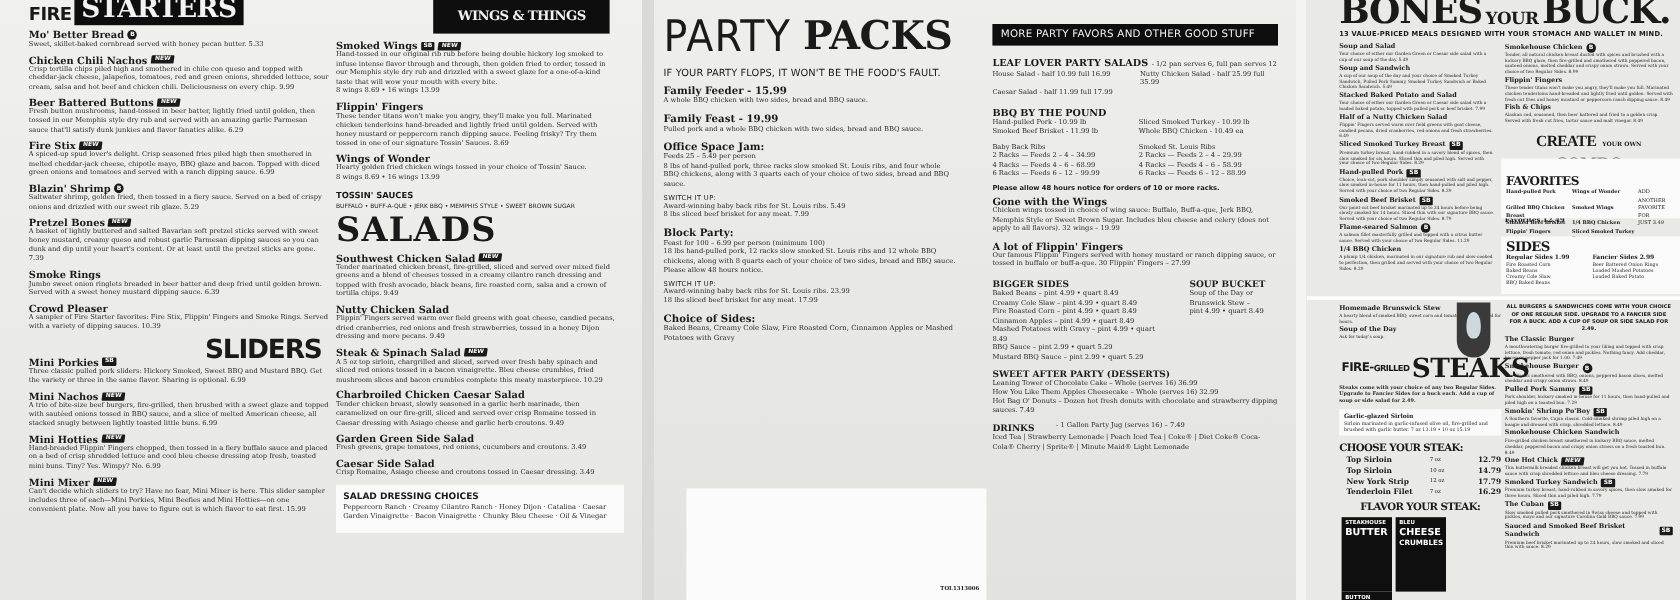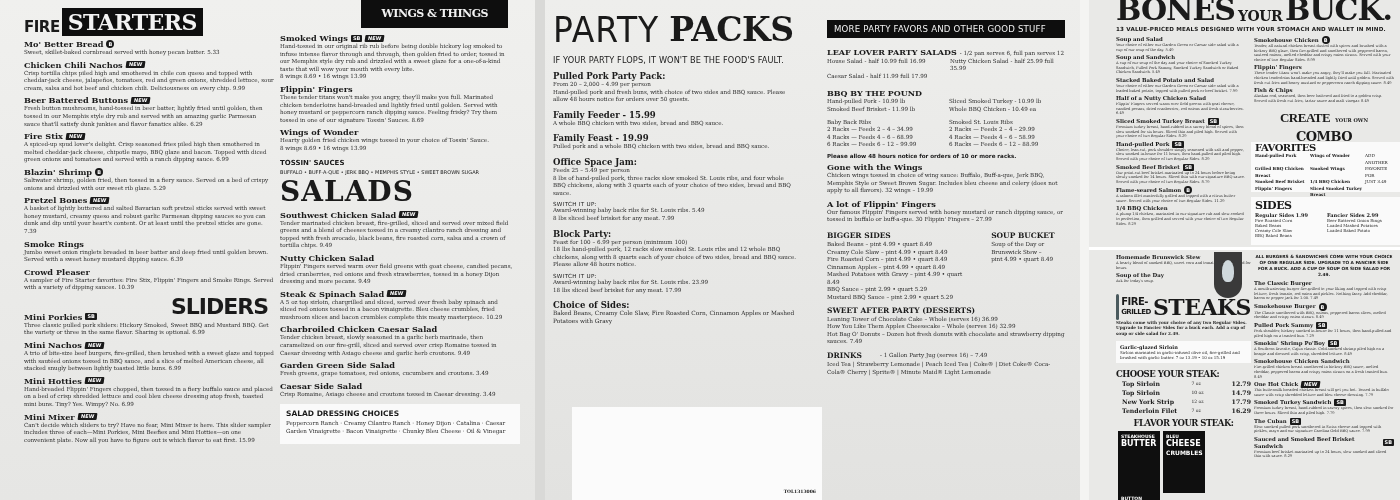--- a/index.html
+++ b/index.html
@@ -24,21 +24,21 @@
 .steak-row span:nth-child(1){width:95px}
 .steak-row span:nth-child(2){width:55px;font-weight:normal;font-size:4.5px}
 .flavor{background:#0f0f0f;color:#fff;width:42px;height:62px;padding:3px;display:inline-block;vertical-align:top;margin-right:3px}
 </style>
 </head>
 <body>
 
 <div class="page p1">
 
   <div class="col" style="left:24px;width:250px">
-    <div style="display:flex;align-items:flex-end;height:36px">
+    <div style="display:flex;align-items:flex-end;height:21px">
       <span class="ttl" style="font-size:15px;margin-right:2px">FIRE</span>
       <span class="ttl hdr-black" style="font-size:22px;font-family:'DejaVu Serif',serif;padding:0 6px;line-height:28px">STARTERS</span>
     </div>
     <div id="fs-list">
         <div>
           <div class="item-name">
             <span>Mo' Better Bread</span>
             <span class="badge circ">B</span>
           </div>
           <div class="item-desc">Sweet, skillet-baked cornbread served with honey pecan butter. 5.33</div>
@@ -207,27 +207,20 @@
 <div class="gap" style="left:535px;width:10px"></div>
 
 <div class="page p2">
   <div class="col" style="left:8px;width:245px">
     <div style="margin-top:10px;display:flex;align-items:flex-end;gap:10px">
       <span class="ttl" style="font-size:33px;letter-spacing:1px;font-family:'DejaVu Sans',sans-serif;font-weight:normal;transform:scaleY(1.1)">PARTY</span>
       <span class="ttl" style="font-size:33px;font-family:'DejaVu Serif',serif;font-weight:bold">PACKS</span>
     </div>
     <div style="font-family:'DejaVu Sans',sans-serif;font-size:8.2px;margin-top:6px;letter-spacing:0.1px">IF YOUR PARTY FLOPS, IT WON'T BE THE FOOD'S FAULT.</div>
     <div id="pp-list">
-        <div>
-          <div class="item-name" style="font-size:8.5px;margin-top:6px">
-            <span>Pulled Pork Party Pack:</span>
-          </div>
-          <div class="item-desc">From 20 – 2,000 – 4.99 per person</div>
-          <div class="item-desc">Hand-pulled pork and fresh buns, with choice of two sides and BBQ sauce. Please allow 48 hours notice for orders over 50 guests.</div>
-        </div>
         <div>
           <div class="item-name" style="font-size:8.5px;margin-top:6px">
             <span>Family Feeder - 15.99</span>
           </div>
           <div class="item-desc">A whole BBQ chicken with two sides, bread and BBQ sauce.</div>
         </div>
         <div>
           <div class="item-name" style="font-size:8.5px;margin-top:6px">
             <span>Family Feast - 19.99</span>
           </div>
@@ -317,21 +310,21 @@
         <div class="item-desc">Brunswick Stew –</div>
         <div class="item-desc">pint 4.99 • quart 8.49</div>
       </div>
     </div>
     <div class="item-name" style="font-size:7.5px;margin-top:4px">SWEET AFTER PARTY (DESSERTS)</div>
     <div id="dessert-list">
         <div class="item-desc">Leaning Tower of Chocolate Cake – Whole (serves 16) 36.99</div>
         <div class="item-desc">How You Like Them Apples Cheesecake – Whole (serves 16) 32.99</div>
         <div class="item-desc">Hot Bag O' Donuts – Dozen hot fresh donuts with chocolate and strawberry dipping sauces. 7.49</div>
       </div>
-    <div style="display:flex;align-items:center;gap:18px;margin-top:5px">
+    <div style="display:flex;align-items:flex-start;gap:18px;margin-top:5px">
       <span class="item-name" style="font-size:7.5px;margin:0">DRINKS</span>
       <span class="item-desc">- 1 Gallon Party Jug (serves 16) – 7.49</span>
     </div>
     <div class="item-desc">Iced Tea | Strawberry Lemonade | Peach Iced Tea | Coke® | Diet Coke® Coca-Cola® Cherry | Sprite® | Minute Maid® Light Lemonade</div>
   </div>
 </div>
 
 <div class="gap" style="left:1080px;width:9px;background:#f4f4f2"></div>
 
 <div class="page p3">
@@ -427,21 +420,21 @@
       </div>
     <div style="text-align:center;margin-top:4px">
       <span class="ttl" style="font-size:13px;font-family:Liberation Serif, serif">CREATE</span>
       <span style="font-size:5px;font-weight:bold">YOUR OWN</span>
       <span class="ttl" style="font-size:13px;font-family:'DejaVu Serif',serif">COMBO</span>
     </div>
     <div class="item-desc" style="font-size:4px;line-height:5.4px">Choose any two or three different favorites and two Regular Sides. By different we mean, you can't order two or three of the same favorite. That's a Create Your Own Plate full of the same food, and where's the fun in that? Upgrade to Fancier Sides for a buck each. Add a cup of soup or side salad for 2.49.</div>
     <div style="font-size:5.8px;font-weight:bold;margin-top:3px">Any two Favorites 9.99 / Any three Favorites 12.49</div>
   </div>
 
-  <div class="box-white" style="position:absolute;left:162px;top:142px;width:149px;height:50px;padding:0 4px">
+  <div class="box-white" style="position:absolute;left:162px;top:132px;width:149px;height:50px;padding:14px 4px">
     <div class="ttl" style="font-size:10px;font-family:'DejaVu Serif',serif">FAVORITES</div>
     <div style="display:grid;grid-template-columns:55px 55px 30px;font-size:4.2px;font-weight:bold;line-height:6.5px" id="fav-grid">
         <div>Hand-pulled Pork</div>
         <div>Wings of Wonder</div>
         <div style="font-weight:normal">ADD ANOTHER</div>
         <div>Grilled BBQ Chicken Breast</div>
         <div>Smoked Wings</div>
         <div style="font-weight:normal">FAVORITE FOR</div>
         <div>Smoked Beef Brisket</div>
         <div>1/4 BBQ Chicken</div>
@@ -490,21 +483,21 @@
             <span>Soup of the Day</span>
           </div>
           <div class="item-desc" style="font-size:3.6px;line-height:4.6px">Ask for today's soup.</div>
         </div>
       </div>
     <div style="position:absolute;left:98px;top:0;width:28px;height:46px;background:#3a3a3a;border-radius:0 0 14px 14px">
       <div style="position:absolute;left:8px;top:8px;width:12px;height:22px;background:#cfd8dc;border-radius:50% 50% 40% 40%"></div>
     </div>
     <div style="display:flex;align-items:center;gap:2px;margin-top:10px">
       <div style="width:8px;height:26px;background:#4a5a5e;border-radius:3px"></div>
-      <div style="display:flex;flex-direction:column;line-height:10px">
+      <div style="display:flex;line-height:10px">
         <span class="ttl" style="font-size:10px">FIRE-</span>
         <span class="ttl" style="font-size:7px">GRILLED</span>
       </div>
       <span class="ttl" style="font-size:22px;font-family:'DejaVu Serif',serif">STEAKS</span>
     </div>
     <div class="item-desc" style="font-size:4.2px;line-height:5.6px;font-weight:bold">Steaks come with your choice of any two Regular Sides. Upgrade to Fancier Sides for a buck each. Add a cup of soup or side salad for 2.49.</div>
     <div class="box-white" style="margin-top:4px;padding:3px 4px">
       <div style="font-size:5px;font-weight:bold">Garlic-glazed Sirloin</div>
       <div class="item-desc" style="font-size:4px;line-height:5px">Sirloin marinated in garlic-infused olive oil, fire-grilled and brushed with garlic butter. 7 oz 13.19 • 10 oz 15.19</div>
     </div>

